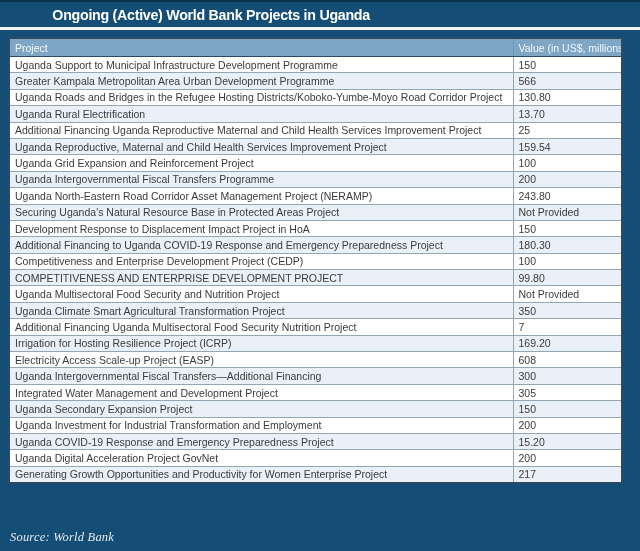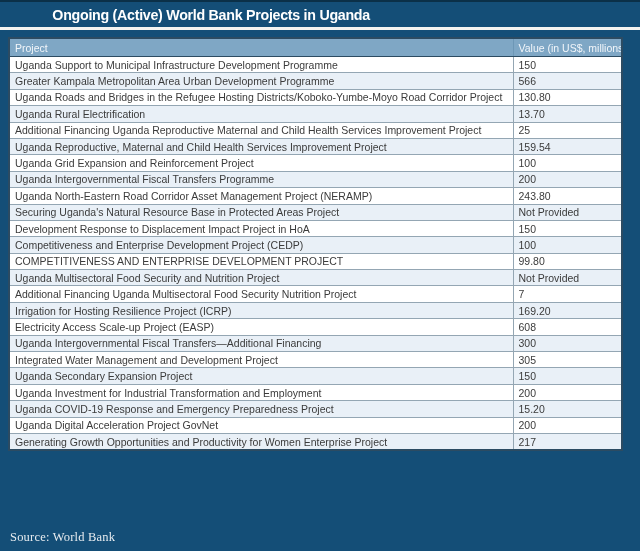--- a/index.html
+++ b/index.html
@@ -73,20 +73,21 @@
     white-space: nowrap;
     overflow: hidden;
     vertical-align: middle;
     margin-top: 40px;
   }
   table.projects tbody tr:nth-child(even) td { background: #e9f0f7; }
   .source-note {
     position: absolute; top: 530px; left: 10px;
     color: #e6ebef;
     font-family: "Liberation Serif", serif;
+    font-style: italic;
     font-size: 12.5px;
     letter-spacing: 0.2px;
   }
 </style>
 </head>
 <body>
 
 <div class="top-line"></div>
 
 <div class="title-bar">
@@ -146,30 +147,38 @@
         </tr>
         <tr>
           <td>Securing Uganda's Natural Resource Base in Protected Areas Project</td>
           <td>Not Provided</td>
         </tr>
         <tr>
           <td>Development Response to Displacement Impact Project in HoA</td>
           <td>150</td>
         </tr>
         <tr>
+          <td>Additional Financing to Uganda COVID-19 Response and Emergency Preparedness Project</td>
+          <td>180.30</td>
+        </tr>
+        <tr>
           <td>Competitiveness and Enterprise Development Project (CEDP)</td>
           <td>100</td>
         </tr>
         <tr>
           <td>COMPETITIVENESS AND ENTERPRISE DEVELOPMENT PROJECT</td>
           <td>99.80</td>
         </tr>
         <tr>
           <td>Uganda Multisectoral Food Security and Nutrition Project</td>
           <td>Not Provided</td>
+        </tr>
+        <tr>
+          <td>Uganda Climate Smart Agricultural Transformation Project</td>
+          <td>350</td>
         </tr>
         <tr>
           <td>Additional Financing Uganda Multisectoral Food Security Nutrition Project</td>
           <td>7</td>
         </tr>
         <tr>
           <td>Irrigation for Hosting Resilience Project (ICRP)</td>
           <td>169.20</td>
         </tr>
         <tr>

